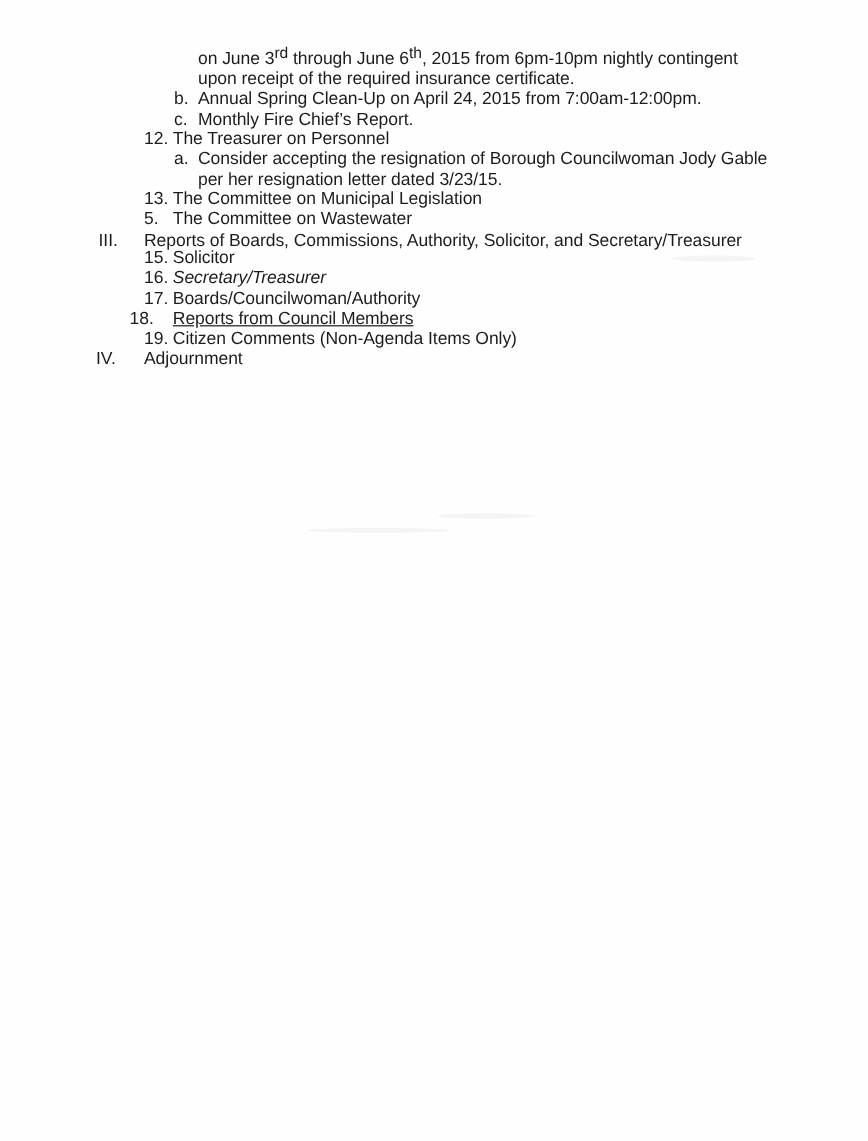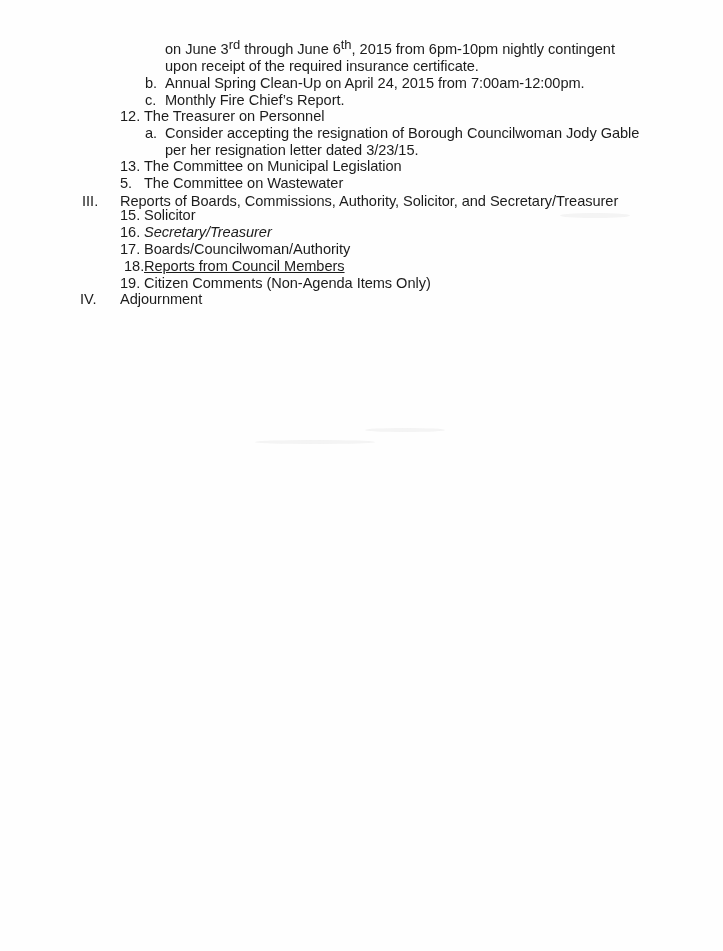--- a/index.html
+++ b/index.html
@@ -84,21 +84,21 @@
 
   <div class="marker" style="left:120px;top:207px;">15.</div>
   <div class="line" style="left:144px;top:207px;">Solicitor</div>
 
   <div class="marker" style="left:120px;top:224px;">16.</div>
   <div class="line" style="left:144px;top:224px;font-style:italic;">Secretary/Treasurer</div>
 
   <div class="marker" style="left:120px;top:241px;">17.</div>
   <div class="line" style="left:144px;top:241px;">Boards/Councilwoman/Authority</div>
 
-  <div class="marker" style="left:124px;top:258px;">18.</div>
+  <div class="marker" style="left:108px;top:258px;">18.</div>
   <div class="line" style="left:144px;top:258px;text-decoration:underline;">Reports from Council Members</div>
 
   <div class="marker" style="left:120px;top:275px;">19.</div>
   <div class="line" style="left:144px;top:275px;">Citizen Comments (Non-Agenda Items Only)</div>
 
   <div class="marker" style="left:80px;top:291px;">IV.</div>
   <div class="line" style="left:120px;top:291px;">Adjournment</div>
 
 </div>
 

